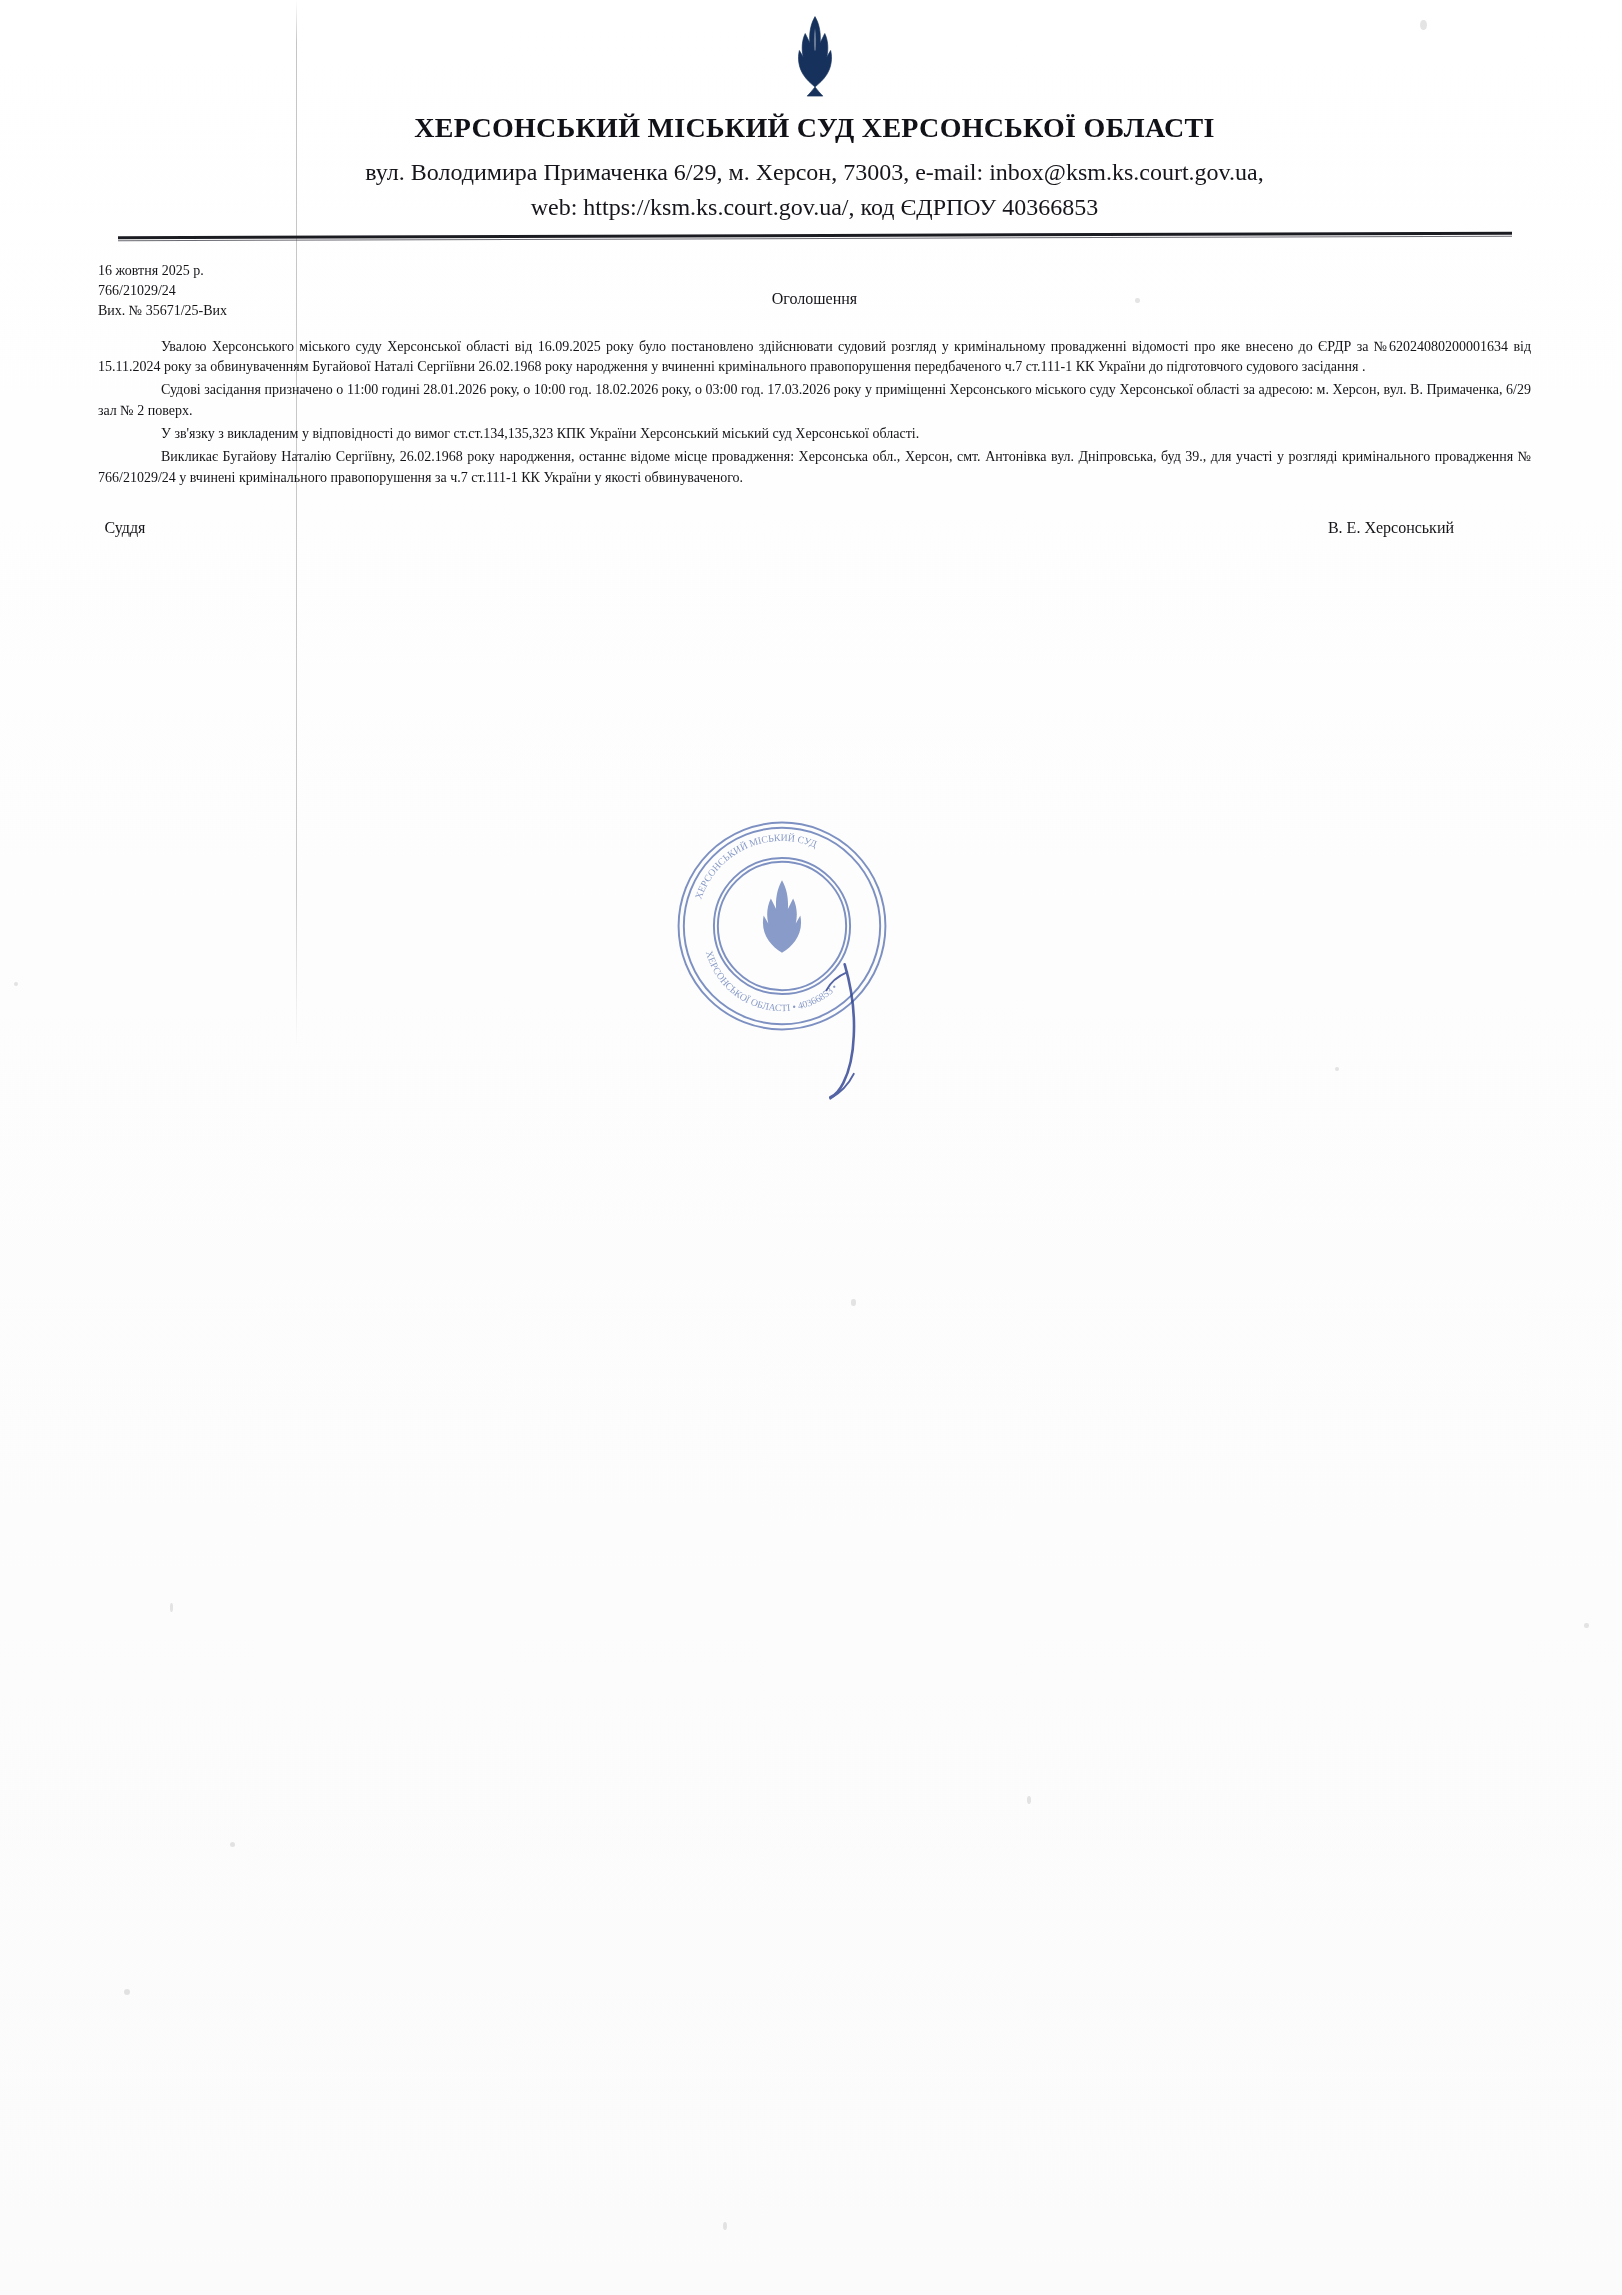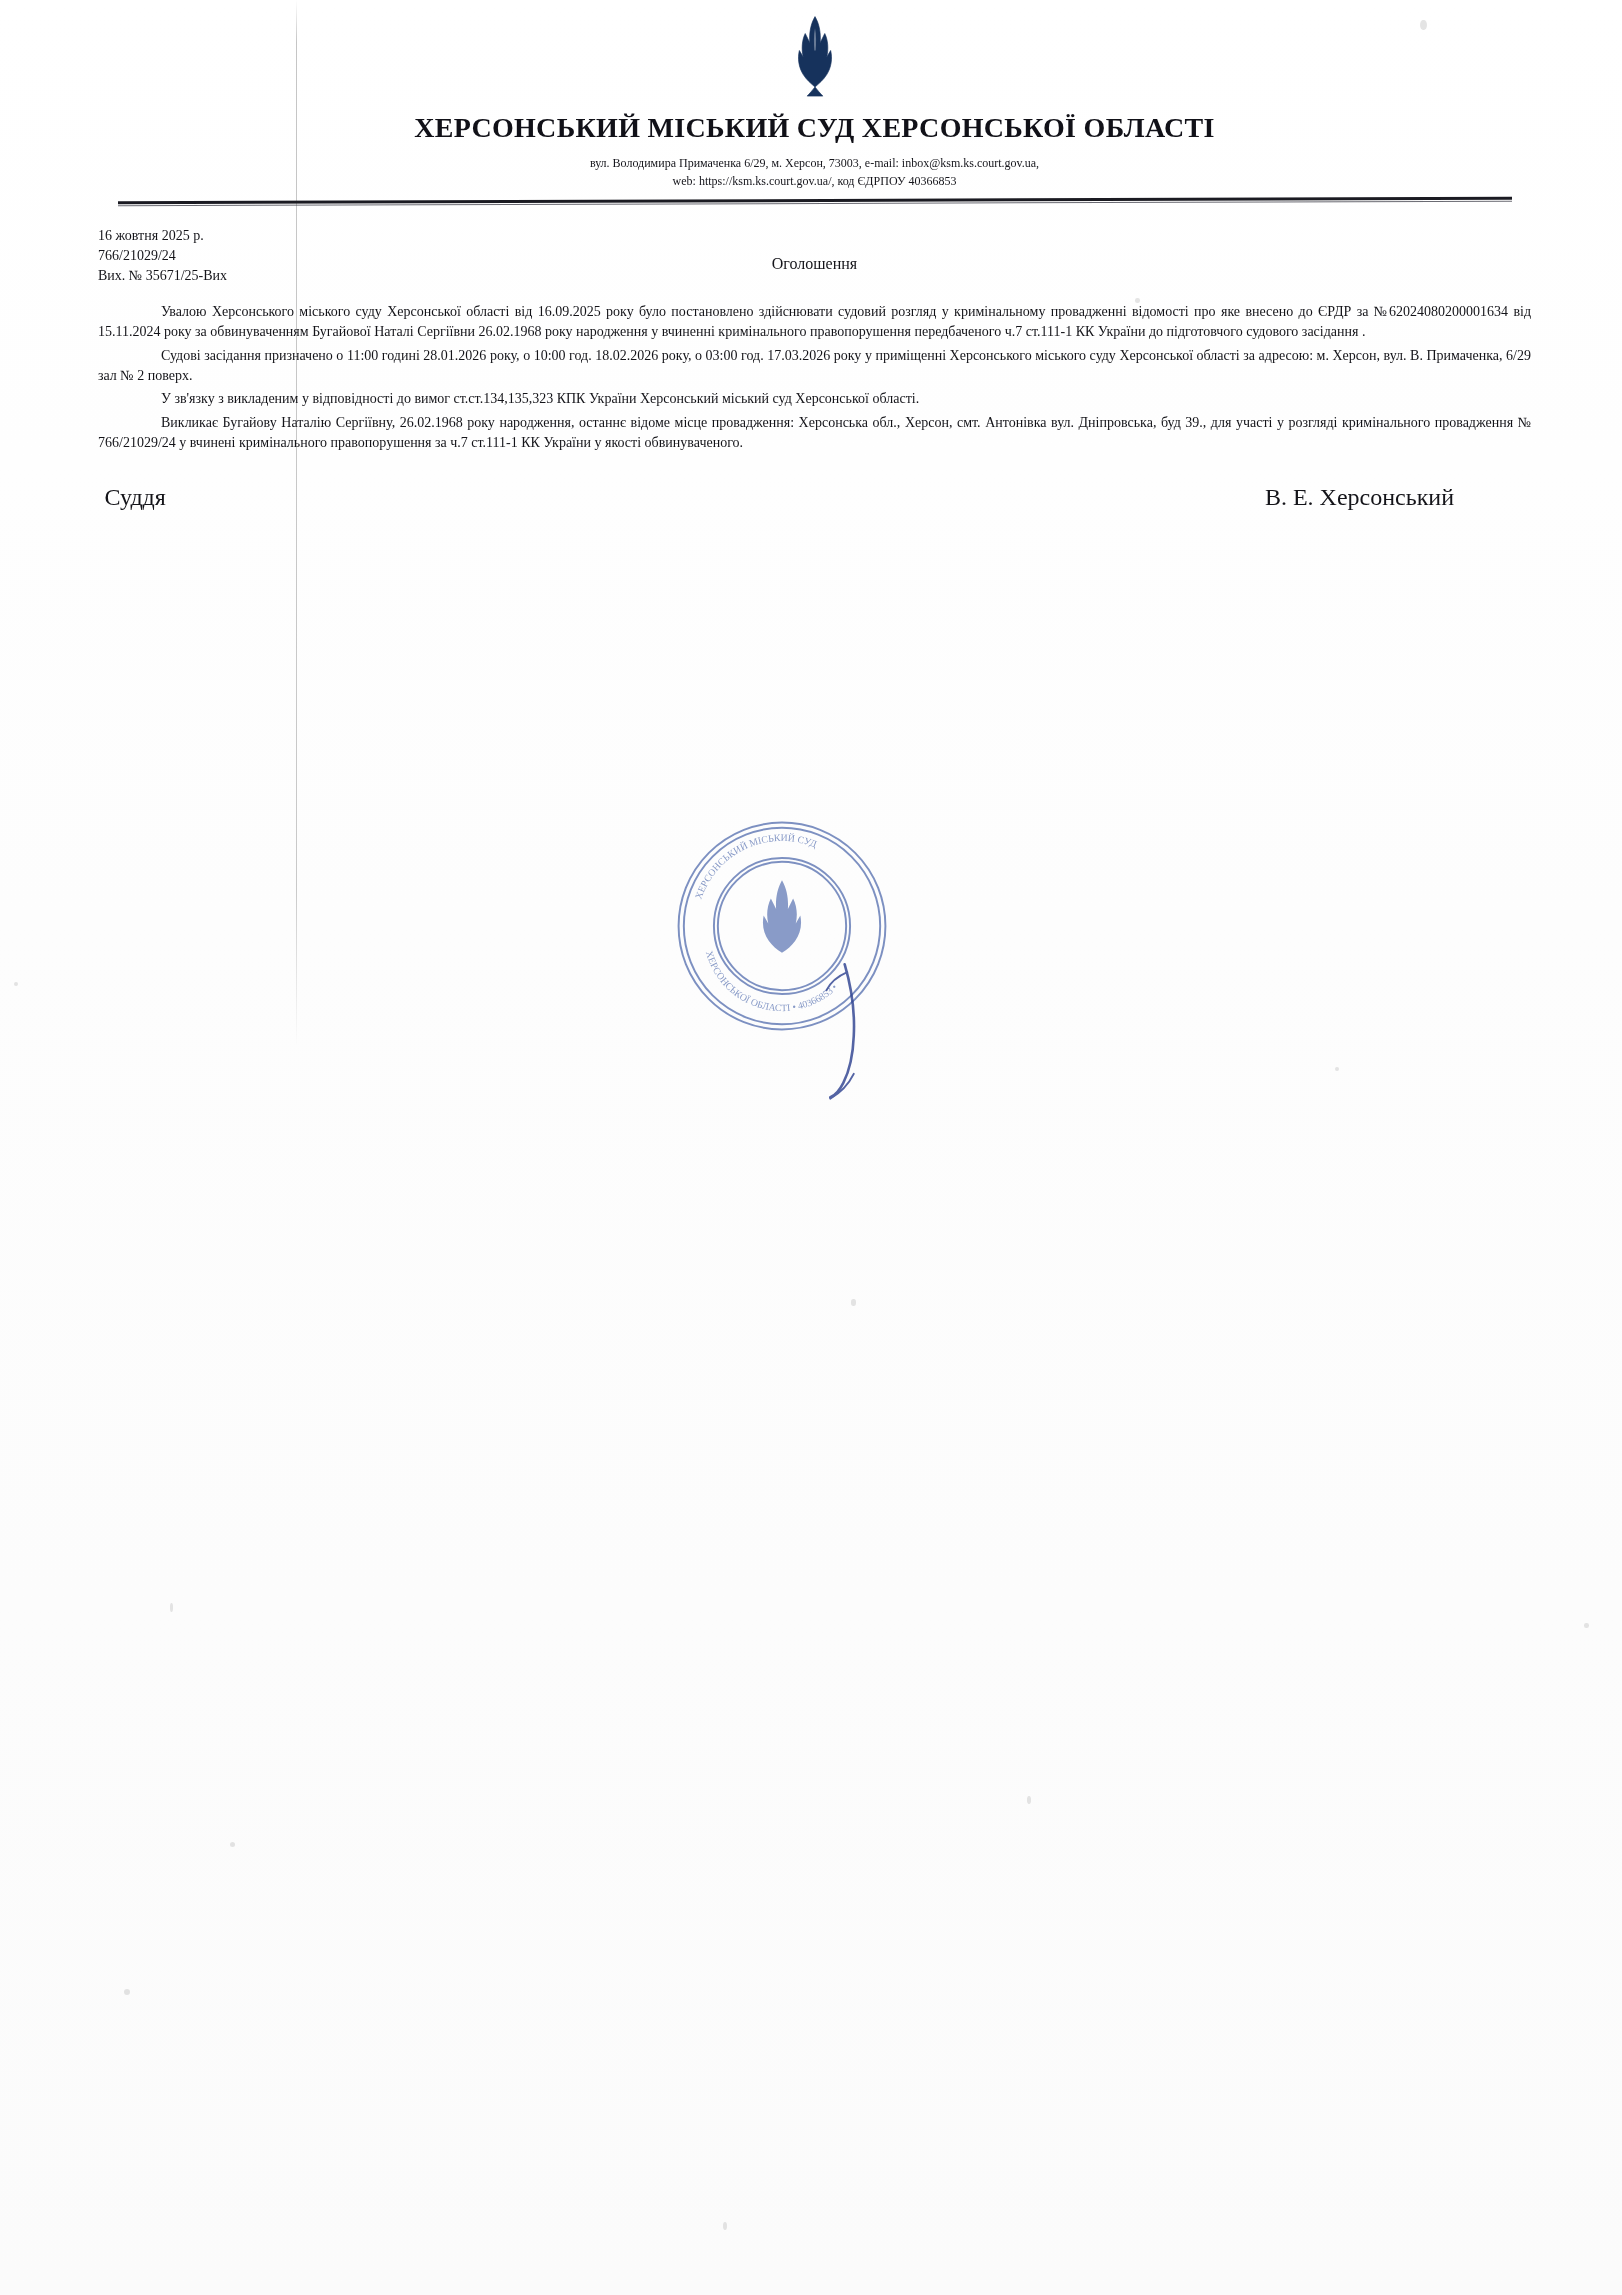--- a/index.html
+++ b/index.html
@@ -65,21 +65,21 @@
   }
   .court-title {
     margin-top: 12px;
     font-size: 28px;
     font-weight: bold;
     letter-spacing: 0.3px;
     color: #111118;
   }
   .court-address {
     margin-top: 11px;
-    font-size: 12px;
+    font-size: 24px;
     line-height: 1.45;
     color: #15151b;
   }
   .court-address .line2 { display: block; }
 
   .rule {
     position: relative;
     margin: 9.2px auto 0 auto;
     width: 1394px;
     height: 5.9px;
@@ -130,21 +130,21 @@
     text-indent: 63px;
   }
   .body-text p.p-tight { margin-bottom: 2.6px; }
 
   
   .sign-row {
     margin-top: 30px;
     display: flex;
     justify-content: space-between;
     align-items: baseline;
-    font-size: 24px;
+    font-size: 16px;
     color: #141419;
   }
   .sign-role { padding-left: 6.5px; }
   .sign-name { padding-right: 77px; }
 
   
   .stamp {
     position: absolute;
     left: 674px;
     top: 818px;

